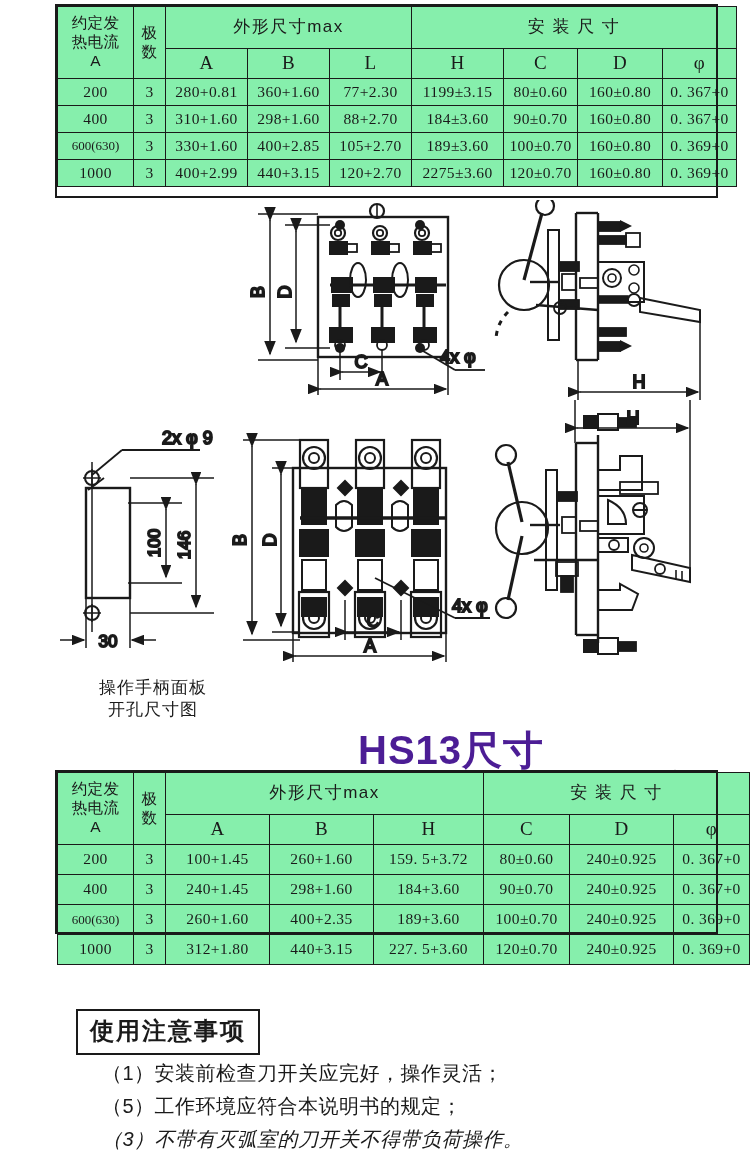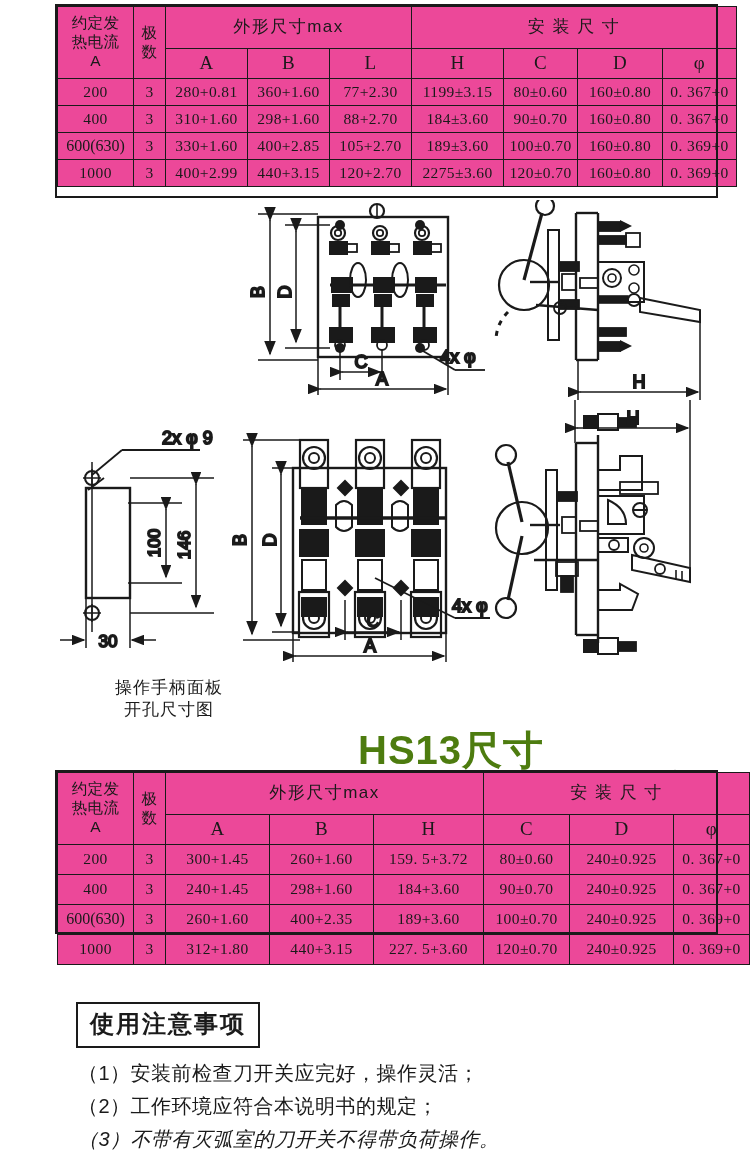--- a/index.html
+++ b/index.html
@@ -13,21 +13,21 @@
     font-family: "Liberation Serif", "DejaVu Serif", serif;
     color: #1a1a1a;
     overflow: hidden;
   }
 
   
   .spec-table {
     position: absolute;
     border-collapse: collapse;
     table-layout: fixed;
-    background: #ec4899;
+    background: #86efac;
   }
   .spec-table td {
     border: 1.6px solid #1a1a1a;
     text-align: center;
     vertical-align: middle;
     font-size: 15.5px;
     letter-spacing: .4px;
     padding: 1px 0;
     line-height: 1.18;
     white-space: nowrap;
@@ -39,32 +39,32 @@
   }
   .spec-table .hdr-wide {
     font-family: "Liberation Sans", "DejaVu Sans", sans-serif;
     font-size: 17px;
     letter-spacing: 1.5px;
   }
   .spec-table .hdr-letter {
     font-family: "Liberation Serif", "DejaVu Serif", serif;
     font-size: 19px;
   }
-  .spec-table .small-val { font-size: 16px; letter-spacing: 0; }
+  .spec-table .small-val { font-size: 13px; letter-spacing: 0; }
   .spec-table .val { font-size: 15.5px; }
   .outer-frame {
     position: absolute;
     border: 2.4px solid #1a1a1a;
     pointer-events: none;
   }
 
   
   .hs13-title {
     position: absolute;
-    color: #4d7c0f;
+    color: #4c1d95;
     font-family: "Liberation Sans", "DejaVu Sans", sans-serif;
     font-weight: bold;
     font-size: 40px;
     letter-spacing: 1px;
     white-space: nowrap;
   }
   .table-no {
     position: absolute;
     font-family: "Liberation Sans", "DejaVu Sans", sans-serif;
     font-size: 16px;
@@ -74,27 +74,29 @@
   
   .notes-box {
     position: absolute;
     border: 2.4px solid #1a1a1a;
     padding: 4px 12px 6px 12px;
     font-family: Liberation Serif, serif;
     font-size: 24px;
     font-weight: bold;
     letter-spacing: 2px;
     white-space: nowrap;
+    margin-top: 7px;
   }
   .note-line {
     position: absolute;
     font-family: "Liberation Sans", "DejaVu Sans", sans-serif;
     font-size: 20px;
     letter-spacing: .5px;
     white-space: nowrap;
+    margin-left: 24px;
   }
 
   
   .draw-caption {
     position: absolute;
     font-family: "Liberation Sans", "DejaVu Sans", sans-serif;
     font-size: 17px;
     letter-spacing: 1px;
     text-align: center;
     line-height: 1.3;
@@ -515,21 +517,21 @@
     <line x1="575" y1="200" x2="575" y2="243"></line>
     <line x1="690" y1="200" x2="690" y2="368"></line>
     <line x1="577" y1="228" x2="688" y2="228" marker-start="url(#ahs)" marker-end="url(#ahs)"></line>
   </g>
   <text x="633" y="224" font-size="18" text-anchor="middle">H</text>
 
   </g>
 </svg>
 </div>
 
-<div class="draw-caption" style="left:94px; top:677px; width:150px;">
+<div class="draw-caption" style="left:78px; top:677px; width:150px;">
   <div>操作手柄面板</div>
   <div>开孔尺寸图</div>
 </div>
 
 <div class="hs13-title" style="left:358px; top:723px;">HS13尺寸</div>
 <div class="table-no" style="left:667px; top:768px;">表6</div>
 
 <table class="spec-table" style="left:57px; top:772px; width:659px;">
   <colgroup>
     <col style="width:76px">
@@ -555,21 +557,21 @@
       <td class="hdr-letter" style="height:30px;">A</td>
       <td class="hdr-letter">B</td>
       <td class="hdr-letter">H</td>
       <td class="hdr-letter">C</td>
       <td class="hdr-letter">D</td>
       <td class="hdr-letter">φ</td>
     </tr>
     <tr style="height:30px;">
       <td class="val">200</td>
       <td class="val">3</td>
-      <td class="val">300+1.45</td>
+      <td class="val">100+1.45</td>
       <td class="val">260+1.60</td>
       <td class="val">159. 5+3.72</td>
       <td class="val">80±0.60</td>
       <td class="val">240±0.925</td>
       <td class="val">0. 367+0</td>
     </tr>
     <tr style="height:30px;">
       <td class="val">400</td>
       <td class="val">3</td>
       <td class="val">240+1.45</td>
@@ -598,14 +600,14 @@
       <td class="val">120±0.70</td>
       <td class="val">240±0.925</td>
       <td class="val">0. 369+0</td>
     </tr>
   </tbody>
 </table>
 <div class="outer-frame" style="left:55px; top:770px; width:663px; height:164px;"></div>
 
 <div class="notes-box" style="left:76px; top:1002px;">使用注意事项</div>
 <div class="note-line" style="left:78px; top:1060px;">（1）安装前检查刀开关应完好，操作灵活；</div>
-<div class="note-line" style="left:78px; top:1093px;">（2）工作环境应符合本说明书的规定；</div>
+<div class="note-line" style="left:78px; top:1093px;">（5）工作环境应符合本说明书的规定；</div>
 <div class="note-line" style="left:78px; top:1126px;font-style:italic;">（3）不带有灭弧室的刀开关不得带负荷操作。</div>
 
 </body></html>

